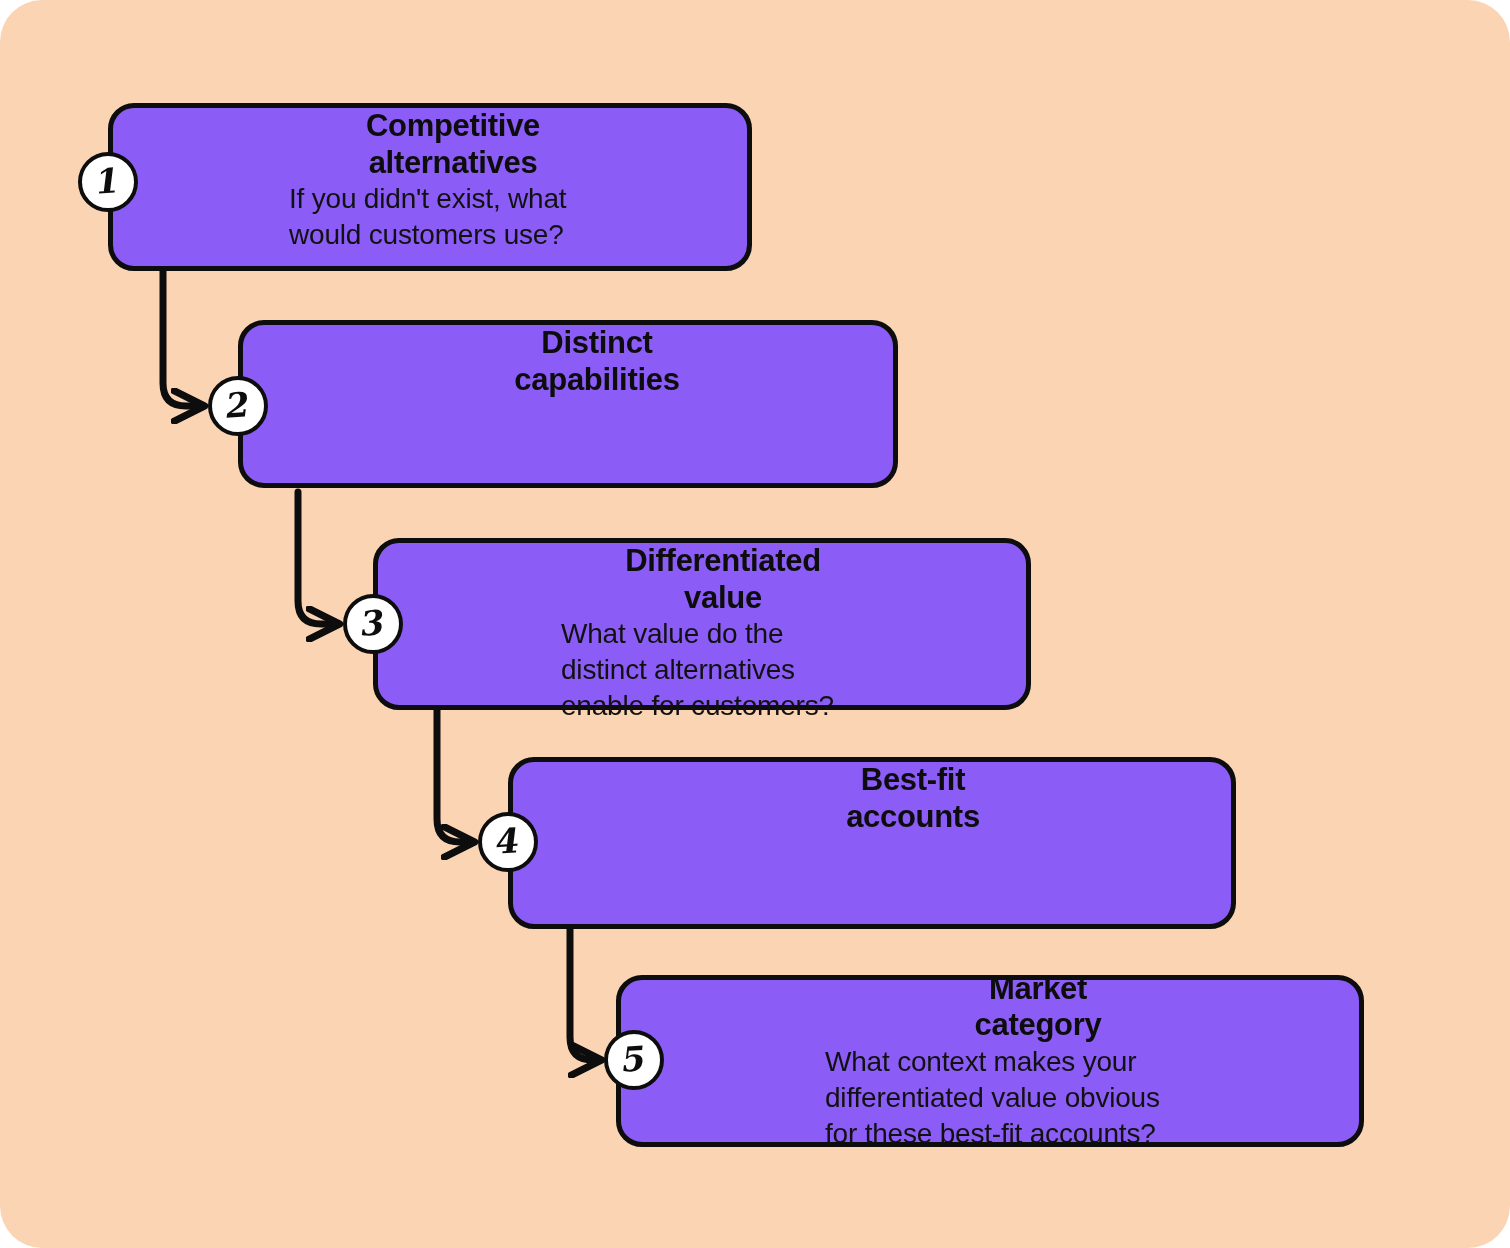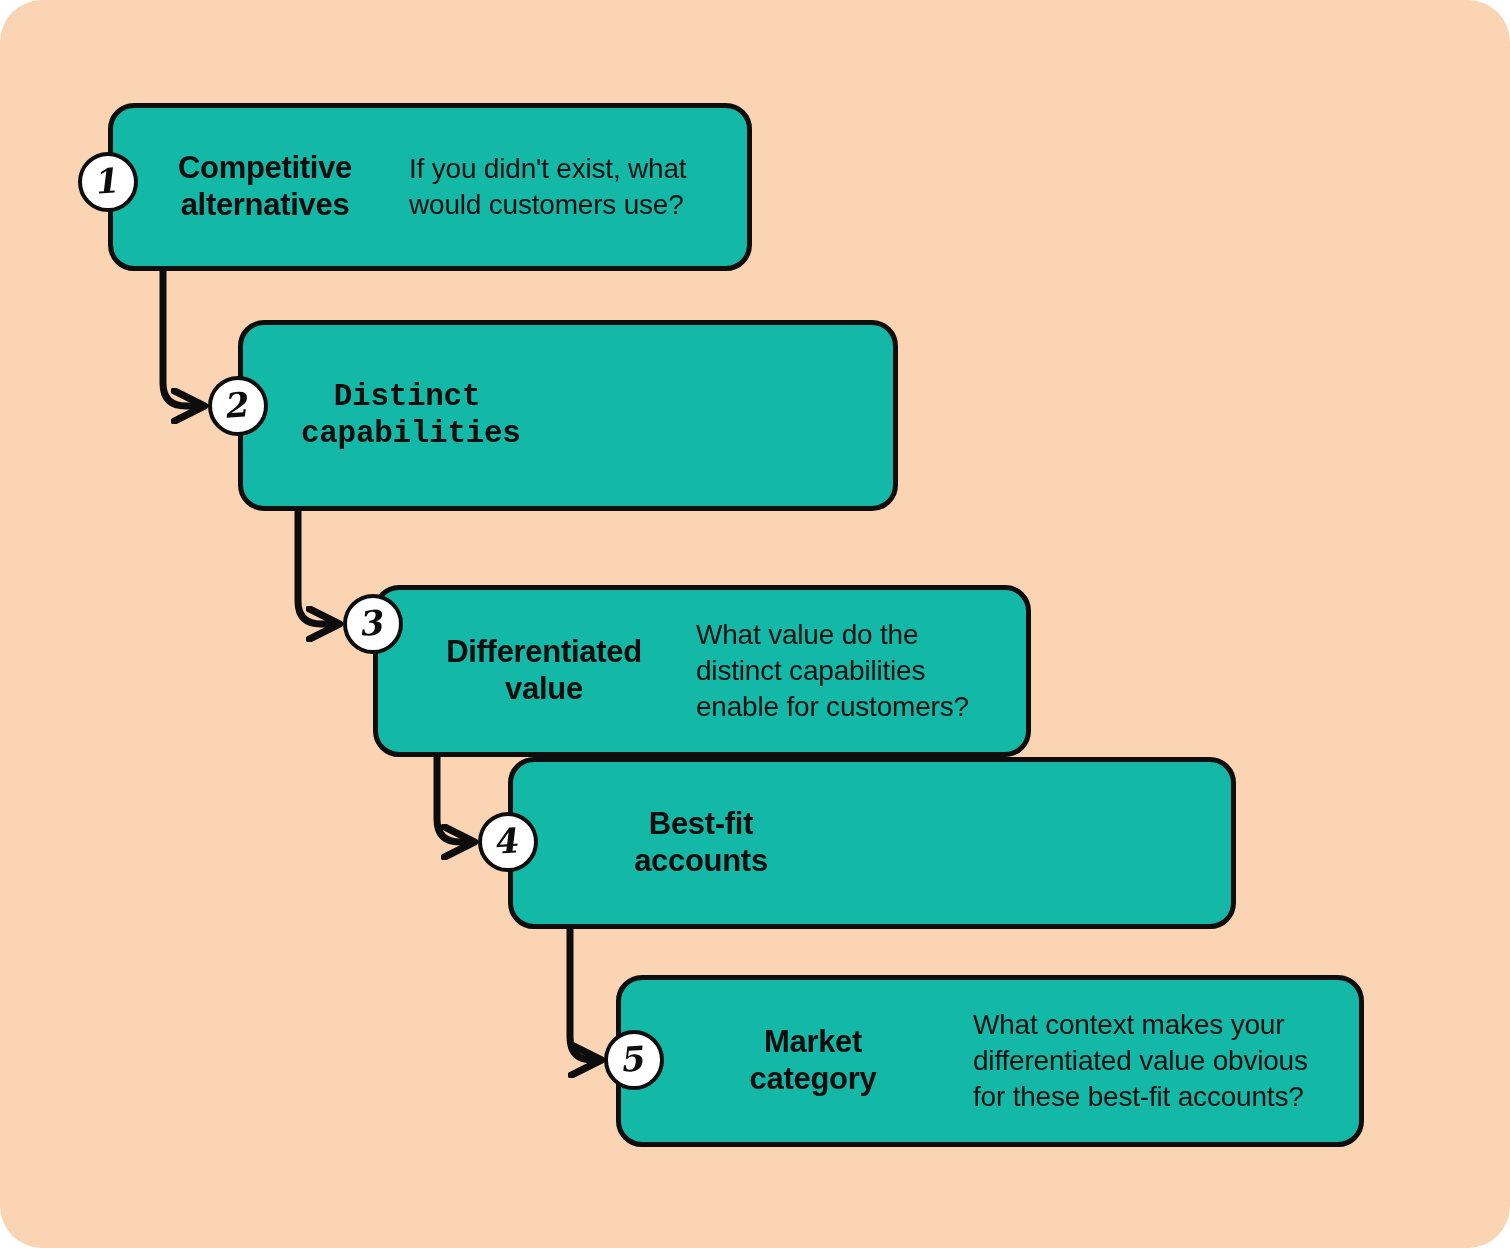--- a/index.html
+++ b/index.html
@@ -29,26 +29,26 @@
     position: absolute;
     left: 0;
     top: 0;
     width: 1510px;
     height: 1248px;
     pointer-events: none;
   }
 
   .step-card {
     position: absolute;
-    background: #14b8a6;
+    background: #8b5cf6;
     border: 5px solid #0d0d0d;
     border-radius: 26px;
     box-sizing: border-box;
     display: flex;
-    flex-direction: row;
+    flex-direction: column;
     align-items: center;
     z-index: 3;
   }
 
   .card-title {
     font-weight: bold;
     color: #0d0d0d;
     text-align: center;
     line-height: 1.18;
     font-size: 31px;
@@ -89,25 +89,25 @@
     color: #0d0d0d;
     transform: translateY(-1px) rotate(-4deg);
     user-select: none;
   }
 
   
   #card-1 { left: 108px;  top: 103px;  width: 644px;  height: 168px; }
   #card-1 .card-title { width: 212px; margin-left: 46px; }
   #card-1 .card-desc  { width: 320px; margin-left: 38px; }
 
-  #card-2 { left: 238px;  top: 320px;  width: 660px;  height: 191px; font-family: Liberation Mono, monospace; }
+  #card-2 { left: 238px;  top: 320px;  width: 660px;  height: 168px; }
   #card-2 .card-title { width: 212px; margin-left: 58px; }
   #card-2 .card-desc  { width: 330px; margin-left: 44px; }
 
-  #card-3 { left: 373px;  top: 538px;  width: 658px;  height: 172px; margin-top: 47px; }
+  #card-3 { left: 373px;  top: 538px;  width: 658px;  height: 172px; }
   #card-3 .card-title { width: 248px; margin-left: 42px; }
   #card-3 .card-desc  { width: 310px; margin-left: 28px; }
 
   #card-4 { left: 508px;  top: 757px;  width: 728px;  height: 172px; }
   #card-4 .card-title { width: 212px; margin-left: 82px; }
   #card-4 .card-desc  { width: 370px; margin-left: 52px; }
 
   #card-5 { left: 616px;  top: 975px;  width: 748px;  height: 172px; justify-content: center; }
   #card-5 .card-title { width: 200px; margin-left: 96px; }
   #card-5 .card-desc  { width: 390px; margin-left: 60px; }
@@ -155,21 +155,21 @@
 capabilities</div>
   </div>
   <div class="badge" id="badge-2">
     <span class="badge-num">2</span>
   </div>
 
   <div class="step-card" id="card-3">
     <div class="card-title">Differentiated
 value</div>
     <div class="card-desc">What value do the
-distinct capabilities
+distinct alternatives
 enable for customers?</div>
   </div>
   <div class="badge" id="badge-3">
     <span class="badge-num">3</span>
   </div>
 
   <div class="step-card" id="card-4">
     <div class="card-title">Best-fit
 accounts</div>
   </div>

